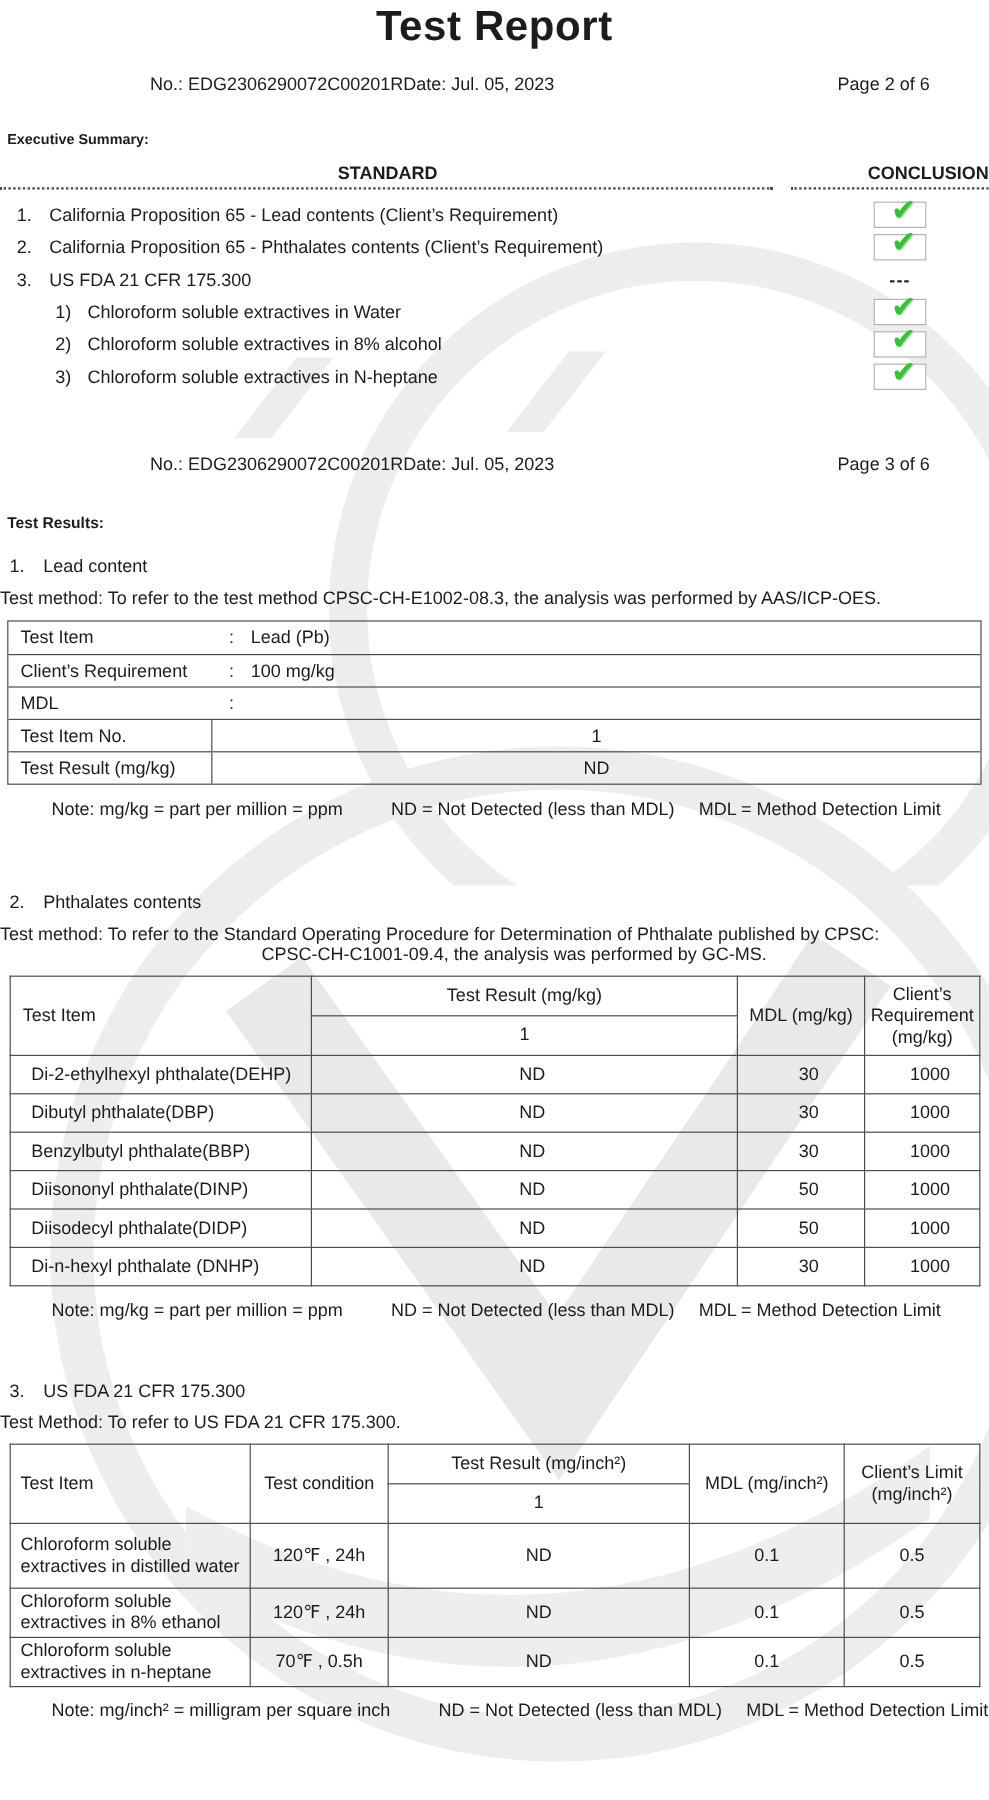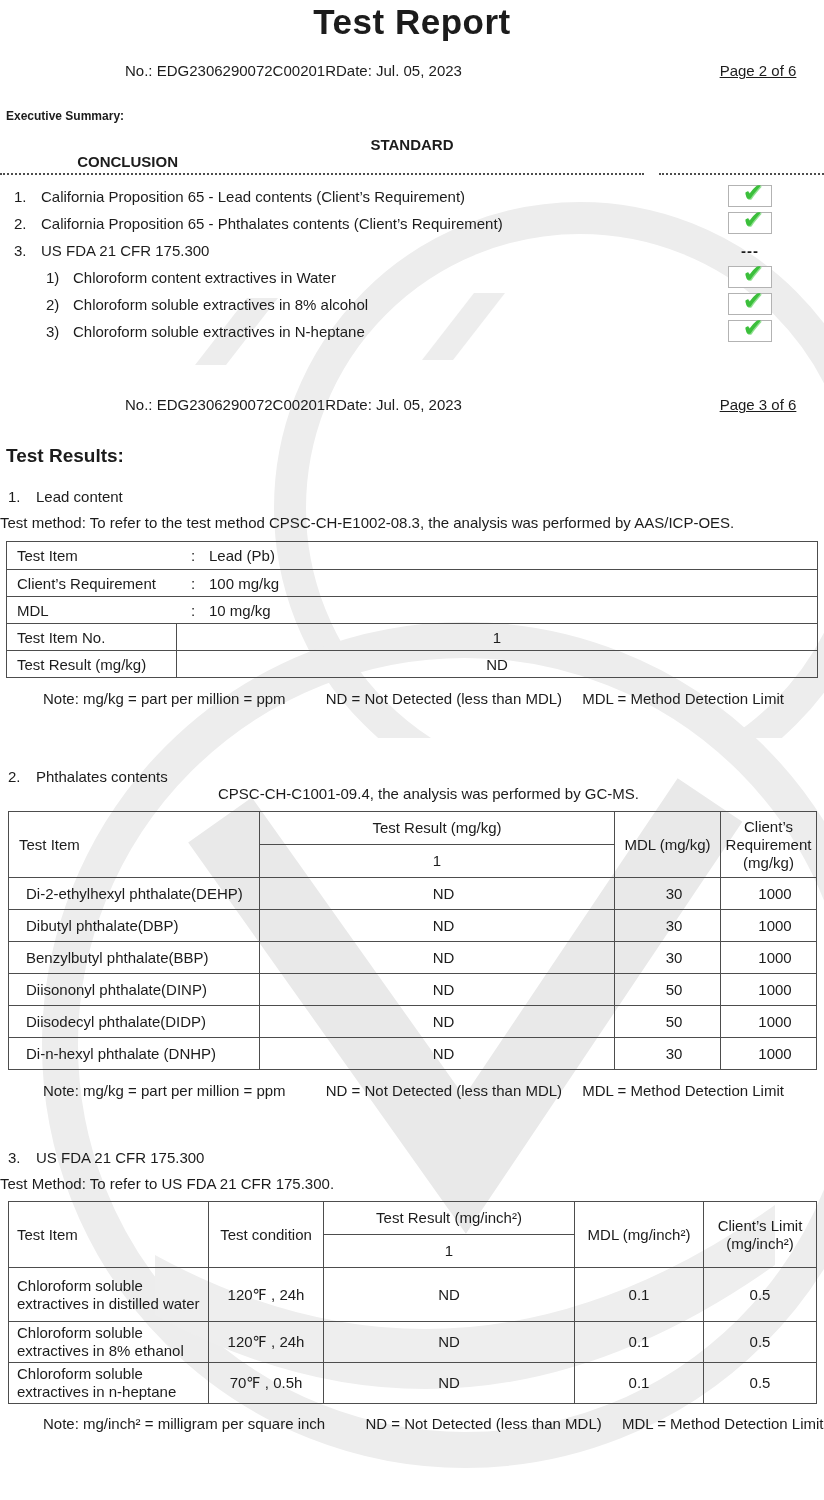--- a/index.html
+++ b/index.html
@@ -13,25 +13,25 @@
   .watermark { position:absolute; z-index:0; pointer-events:none; }
   .content { position:relative; z-index:1; }
 
   .doc-title { font-size:35px; font-weight:700; text-align:center; line-height:44px; letter-spacing:.5px; }
 
   .page-header { display:flex; padding:0 6px; }
   .page-header.p2 { margin-top:18px; }
   .page-header.p3 { margin-top:51px; }
   .page-header .no { width:330px;text-align:right; }
   .page-header .date { flex:1; }
-  .page-header .page { width:120px; text-align:center;text-decoration:underline; }
+  .page-header .page { width:120px; text-align:left; }
 
   .exec-heading { margin-top:30px; padding-left:6px; font-weight:700; font-size:12px; }
 
-  .concl-header { display:flex; margin-top:13px; font-weight:700;flex-direction:column; }
+  .concl-header { display:flex; margin-top:13px; font-weight:700; }
   .concl-header .std { flex:1; text-align:center; }
   .concl-header .con { width:178px; text-align:right; }
   .rules { display:flex; margin-top:3px; }
   .rules .r1 { flex:1; height:2px; border-top:2px dotted #4d4d4d; margin-right:15px; }
   .rules .r2 { width:165px; height:2px; border-top:2px dotted #4d4d4d; }
 
   .exec-items { margin-top:8px; }
   .exec-item { position:relative; height:27px; display:flex; align-items:center; }
   .exec-item.top { padding-left:14px; }
   .exec-item.sub { padding-left:46px; }
@@ -40,21 +40,21 @@
     position:absolute; right:52px; top:2px; width:44px; height:22px;
     border:1px solid #b3b3b3; background:#fff; text-align:center; overflow:visible;
   }
   .check-box .glyph {
     color:#3bbf3b; font-size:25px; font-weight:700; line-height:22px;
     display:inline-block; transform:translate(3px,-5px);
     text-shadow:1px 1px 0 #8fe08f;
   }
   .dash-mark { position:absolute; right:52px; width:44px; text-align:center; font-weight:700; letter-spacing:1px; }
 
-  .tr-heading { margin-top:32px; padding-left:6px; font-size:19px; font-weight:700; }
+  .tr-heading { margin-top:32px; padding-left:6px; font-size:13px; font-weight:700; }
 
   .sec-title { display:flex; padding-left:8px; margin-top:21px; }
   .sec-title .num { width:28px; flex:none; }
   .sec2 { margin-top:61px; }
   .sec3 { margin-top:50px; }
   .method { margin-top:9px; }
   .method-cont { padding-left:218px; }
 
   
   .t1 { margin:10px 6px 0 6px; border:1px solid #4d4d4d; background:transparent; }
@@ -127,21 +127,21 @@
       <span class="txt">California Proposition 65 - Phthalates contents (Client’s Requirement)</span>
       <span class="check-box"><span class="glyph">✔</span></span>
     </div>
     <div class="exec-item top">
       <span class="num">3.</span>
       <span class="txt">US FDA 21 CFR 175.300</span>
       <span class="dash-mark">---</span>
     </div>
     <div class="exec-item sub">
       <span class="num">1)</span>
-      <span class="txt">Chloroform content extractives in Water</span>
+      <span class="txt">Chloroform soluble extractives in Water</span>
       <span class="check-box"><span class="glyph">✔</span></span>
     </div>
     <div class="exec-item sub">
       <span class="num">2)</span>
       <span class="txt">Chloroform soluble extractives in 8% alcohol</span>
       <span class="check-box"><span class="glyph">✔</span></span>
     </div>
     <div class="exec-item sub">
       <span class="num">3)</span>
       <span class="txt">Chloroform soluble extractives in N-heptane</span>
@@ -170,21 +170,20 @@
       <span class="val">Lead (Pb)</span>
     </div>
     <div class="t1-row">
       <span class="lbl">Client’s Requirement</span>
       <span class="sep">:</span>
       <span class="val">100 mg/kg</span>
     </div>
     <div class="t1-row">
       <span class="lbl">MDL</span>
       <span class="sep">:</span>
-      <span class="val">10 mg/kg</span>
     </div>
     <div class="t1-row grid">
       <span class="lbl">Test Item No.</span>
       <span class="val">1</span>
     </div>
     <div class="t1-row grid">
       <span class="lbl">Test Result (mg/kg)</span>
       <span class="val">ND</span>
     </div>
   </div>
@@ -192,20 +191,21 @@
   <div class="note">
     <span class="g1">Note: mg/kg = part per million = ppm</span>
     <span class="g2">ND = Not Detected (less than MDL)</span>
     <span>MDL = Method Detection Limit</span>
   </div>
 
   <div class="sec-title sec2">
     <span class="num">2.</span>
     <span>Phthalates contents</span>
   </div>
+  <div class="method">Test method: To refer to the Standard Operating Procedure for Determination of Phthalate published by CPSC:</div>
   <div class="method-cont">CPSC-CH-C1001-09.4, the analysis was performed by GC-MS.</div>
 
   <table class="t2">
     <colgroup>
         <col style="width:251px">
         <col style="width:355px">
         <col style="width:106px">
         <col style="width:96px">
       </colgroup>
     <tbody>

